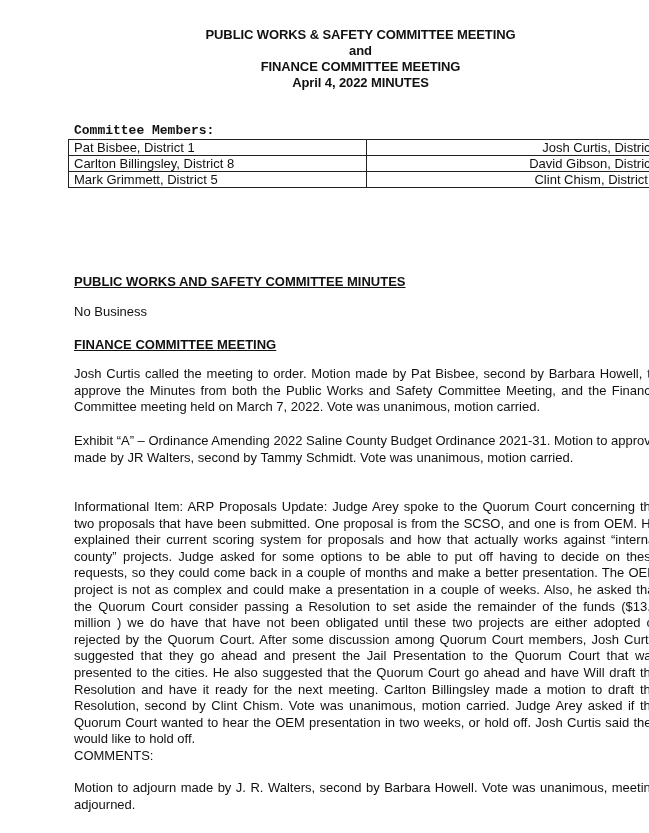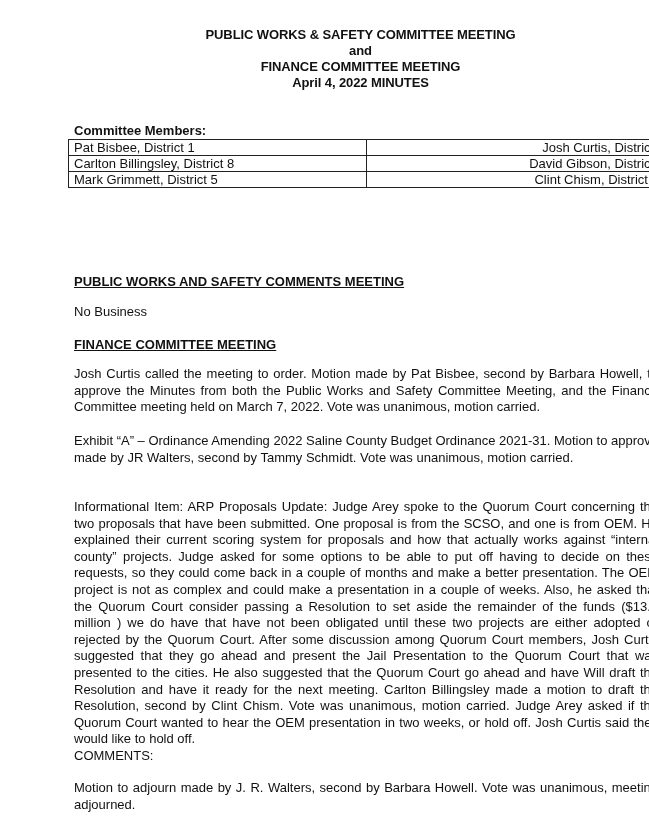--- a/index.html
+++ b/index.html
@@ -3,21 +3,21 @@
 <meta charset="utf-8">
 <style>
   html, body { margin: 0; padding: 0; background: #ffffff; }
   body {
     width: 649px; height: 833px; position: relative; overflow: hidden;
     font-family: "Liberation Sans", sans-serif; color: #111111;
   }
   .page { position: absolute; left: 4px; top: 0; width: 562px; height: 833px; margin-left: 32px; }
   .title-block { position: absolute; left: 0; top: 27px; width: 649px; text-align: center; font-weight: bold; font-size: 13px; line-height: 16px; }
   .title-block div { letter-spacing: -0.1px; }
-  .members-label { position: absolute; left: 38px; top: 123px; font-weight: bold; font-size: 13px; line-height: 16px; }
+  .members-label { position: absolute; left: 38px; top: 123px; font-weight: bold; font-size: 13px; line-height: 16px; font-family: Liberation Mono, monospace; }
   table.members {
     position: absolute; left: 32px; top: 139px; width: 598px;
     border-collapse: collapse; font-size: 13px;
   }
   table.members td {
     border: 1px solid #222; height: 15px; padding: 0 0 0 5px; line-height: 15px; white-space: nowrap;
   }
   table.members td.left { width: 292px; }
   .absent { position: absolute; left: 176px; }
   td.right { position: relative; text-align: right; }
@@ -50,21 +50,21 @@
         <td class="left">Carlton Billingsley, District 8</td>
         <td class="right"><span>David Gibson, District 7</span></td>
       </tr>
       <tr>
         <td class="left">Mark Grimmett, District 5</td>
         <td class="right"><span>Clint Chism, District 11</span></td>
       </tr>
     </tbody>
   </table>
 
-  <div class="sec-heading" style="top:274px;">PUBLIC WORKS AND SAFETY COMMENTS MEETING</div>
+  <div class="sec-heading" style="top:274px;">PUBLIC WORKS AND SAFETY COMMITTEE MINUTES</div>
   <div class="para" style="top:304px;">No Business</div>
 
   <div class="sec-heading" style="top:337px;">FINANCE COMMITTEE MEETING</div>
   <div class="para" style="top:366px;">Josh Curtis called the meeting to order.  Motion made by Pat Bisbee, second by Barbara Howell, to approve the Minutes from both the Public Works and Safety Committee Meeting, and the Finance Committee meeting held on March 7, 2022. Vote was unanimous, motion carried.</div>
   <div class="para" style="top:433px;">Exhibit “A” – Ordinance Amending 2022 Saline County Budget Ordinance 2021-31.  Motion to approve made by JR Walters, second by Tammy Schmidt.  Vote was unanimous, motion carried.</div>
   <div class="para" style="top:499px;">Informational Item:  ARP Proposals Update:  Judge Arey spoke to the Quorum Court concerning the two proposals that have been submitted.  One proposal is from the SCSO, and one is from OEM.  He explained their current scoring system for proposals and how that actually works against “internal county” projects.  Judge asked for some options to be able to put off having to decide on these requests, so they could come back in a couple of months and make a better presentation.  The OEM project is not as complex and could make a presentation in a couple of weeks.  Also, he asked that the Quorum Court consider passing a Resolution to set aside the remainder of the funds ($13.7 million ) we do have that have not been obligated until these two projects are either adopted or rejected by the Quorum Court.  After some discussion among Quorum Court members, Josh Curtis suggested that they go ahead and present the Jail Presentation to the Quorum Court that was presented to the cities.  He also suggested that the Quorum Court go ahead and have Will draft the Resolution and have it ready for the next meeting.  Carlton Billingsley made a motion to draft the Resolution, second by Clint Chism.  Vote was unanimous, motion carried.  Judge Arey asked if the Quorum Court wanted to hear the OEM presentation in two weeks, or hold off.  Josh Curtis said they would like to hold off.</div>
 
   <div class="para" style="top:748px;">COMMENTS:</div>
   <div class="para" style="top:780px;">Motion to adjourn made by J. R. Walters, second by Barbara Howell.  Vote was unanimous, meeting adjourned.</div>
 

